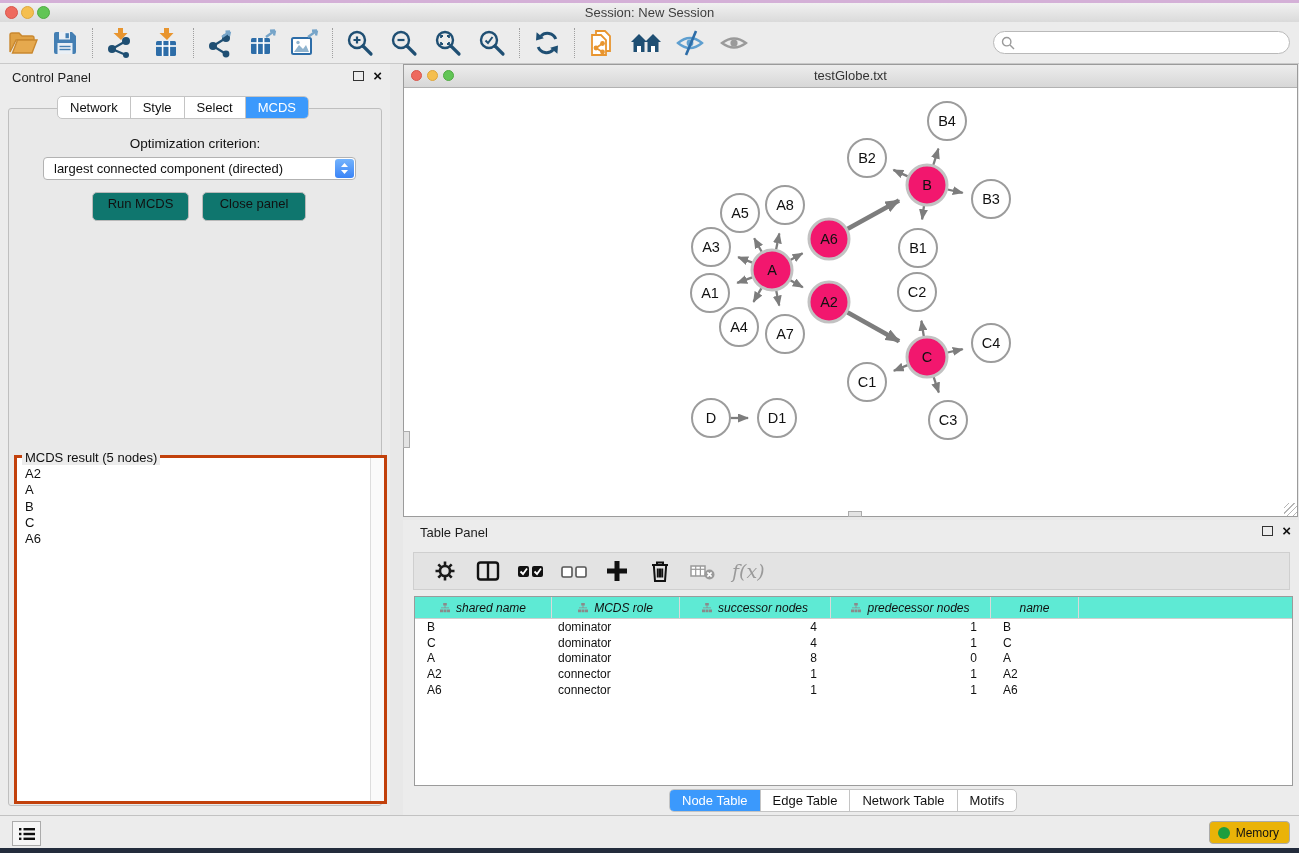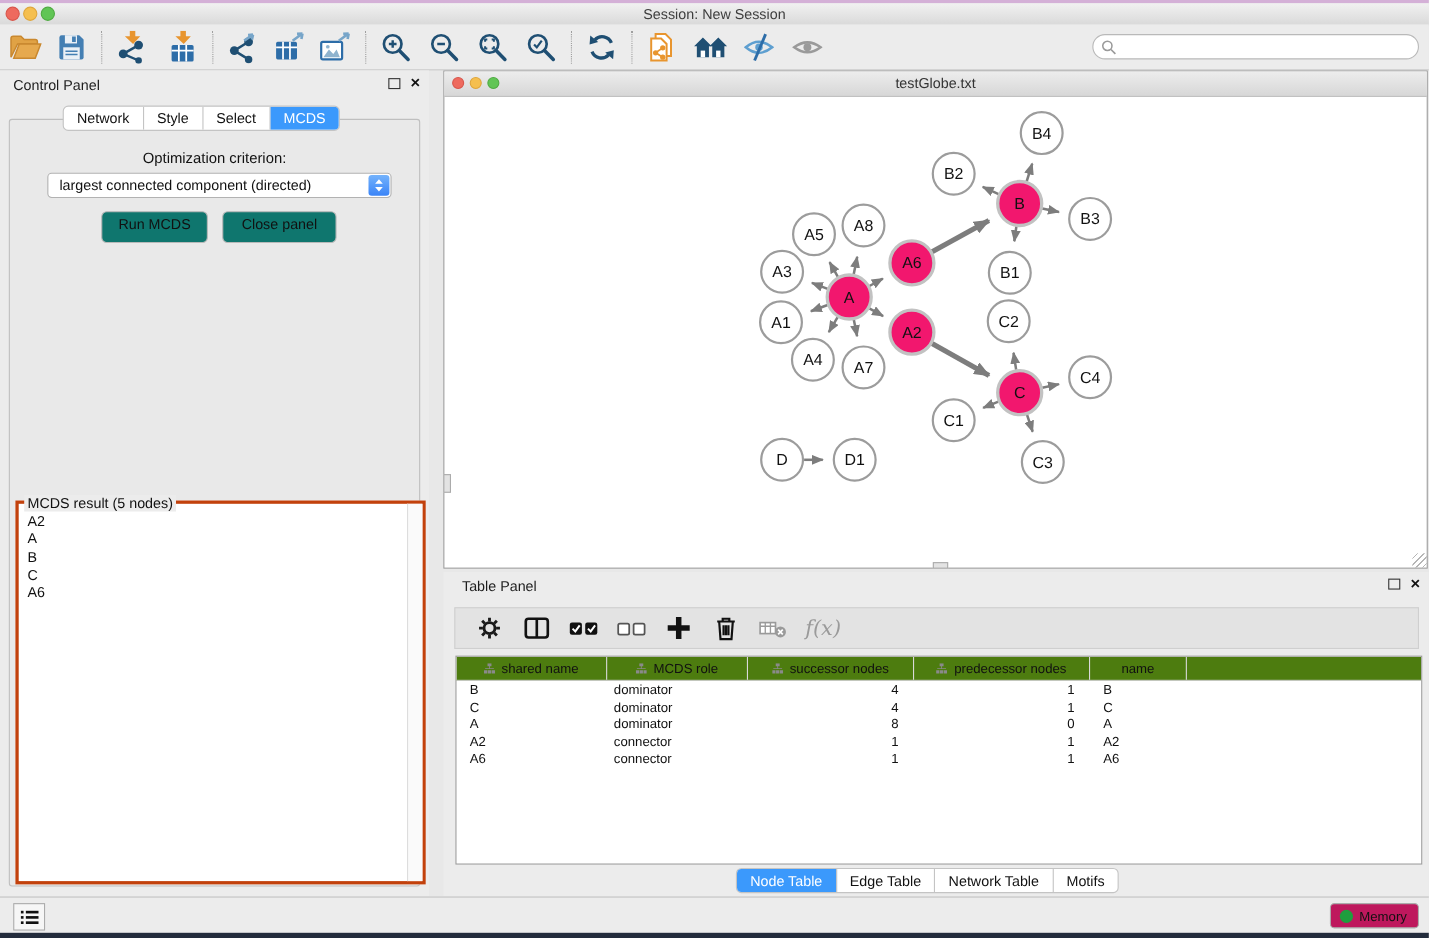--- a/index.html
+++ b/index.html
@@ -71,32 +71,32 @@
     background:repeating-linear-gradient(135deg,transparent 0 3px,#b5b5b5 3px 4px);}
   
   .table-panel{position:absolute;left:403px;top:520px;width:896px;height:295px;background:#ececec;}
   .tp-title{position:absolute;left:17px;top:5px;font-size:13px;color:#1d1d1d;}
   .tp-toolbar{position:absolute;left:10px;top:32px;right:9px;height:38px;background:#e3e3e3;
     border:1px solid #cfcfcf;box-sizing:border-box;display:flex;align-items:center;gap:15px;padding-left:17px;}
   .tpi{width:28px;height:28px;display:flex;align-items:center;justify-content:center;}
   .fx-label{font-family:"DejaVu Serif",serif;font-style:italic;font-size:19px;color:#9a9a9a;}
   .tbl-box{position:absolute;left:11px;top:76px;width:879px;height:190px;background:#fff;
     border:1px solid #9b9b9b;box-sizing:border-box;overflow:hidden;}
-  .tbl-header{display:flex;height:21px;background:#4d7c0f;border-bottom:1px solid #cfcfcf;}
+  .tbl-header{display:flex;height:21px;background:#5eead4;border-bottom:1px solid #cfcfcf;font-style:italic;}
   .th{display:flex;align-items:center;justify-content:center;gap:6px;font-size:12px;color:#111;
     border-right:1px solid #d9d9d9;box-sizing:border-box;white-space:nowrap;}
   .th-fill{flex:1;border-right:none;}
   .tbl-row{display:flex;height:15.8px;align-items:center;font-size:12px;color:#111;}
   .td{box-sizing:border-box;white-space:nowrap;}
   #bottom-tabs{left:266px;top:269px;}
   
   .statusbar{position:absolute;left:0;top:815px;width:100%;height:33px;background:#ececec;border-top:1px solid #c2c2c2;box-sizing:border-box;}
   .list-btn{position:absolute;left:12px;top:5px;width:27px;height:23px;background:#f6f6f6;
     border:1px solid #ababab;display:flex;align-items:center;justify-content:center;}
-  .memory-btn{position:absolute;right:9px;top:5px;height:23px;padding:0 10px 0 8px;background:#be185d;
+  .memory-btn{position:absolute;right:9px;top:5px;height:23px;padding:0 10px 0 8px;background:#eab308;
     border:1px solid #ababab;border-radius:4px;display:flex;align-items:center;gap:6px;font-size:12px;color:#111;box-sizing:border-box;}
   .memory-dot{width:12px;height:12px;border-radius:50%;background:#1e9e3e;}
   .bottom-strip{position:absolute;left:0;top:848px;width:100%;height:5px;background:#232c3c;}
 </style>
 </head>
 <body>
 
 <div class="top-strip"></div>
 
 <div class="titlebar">

